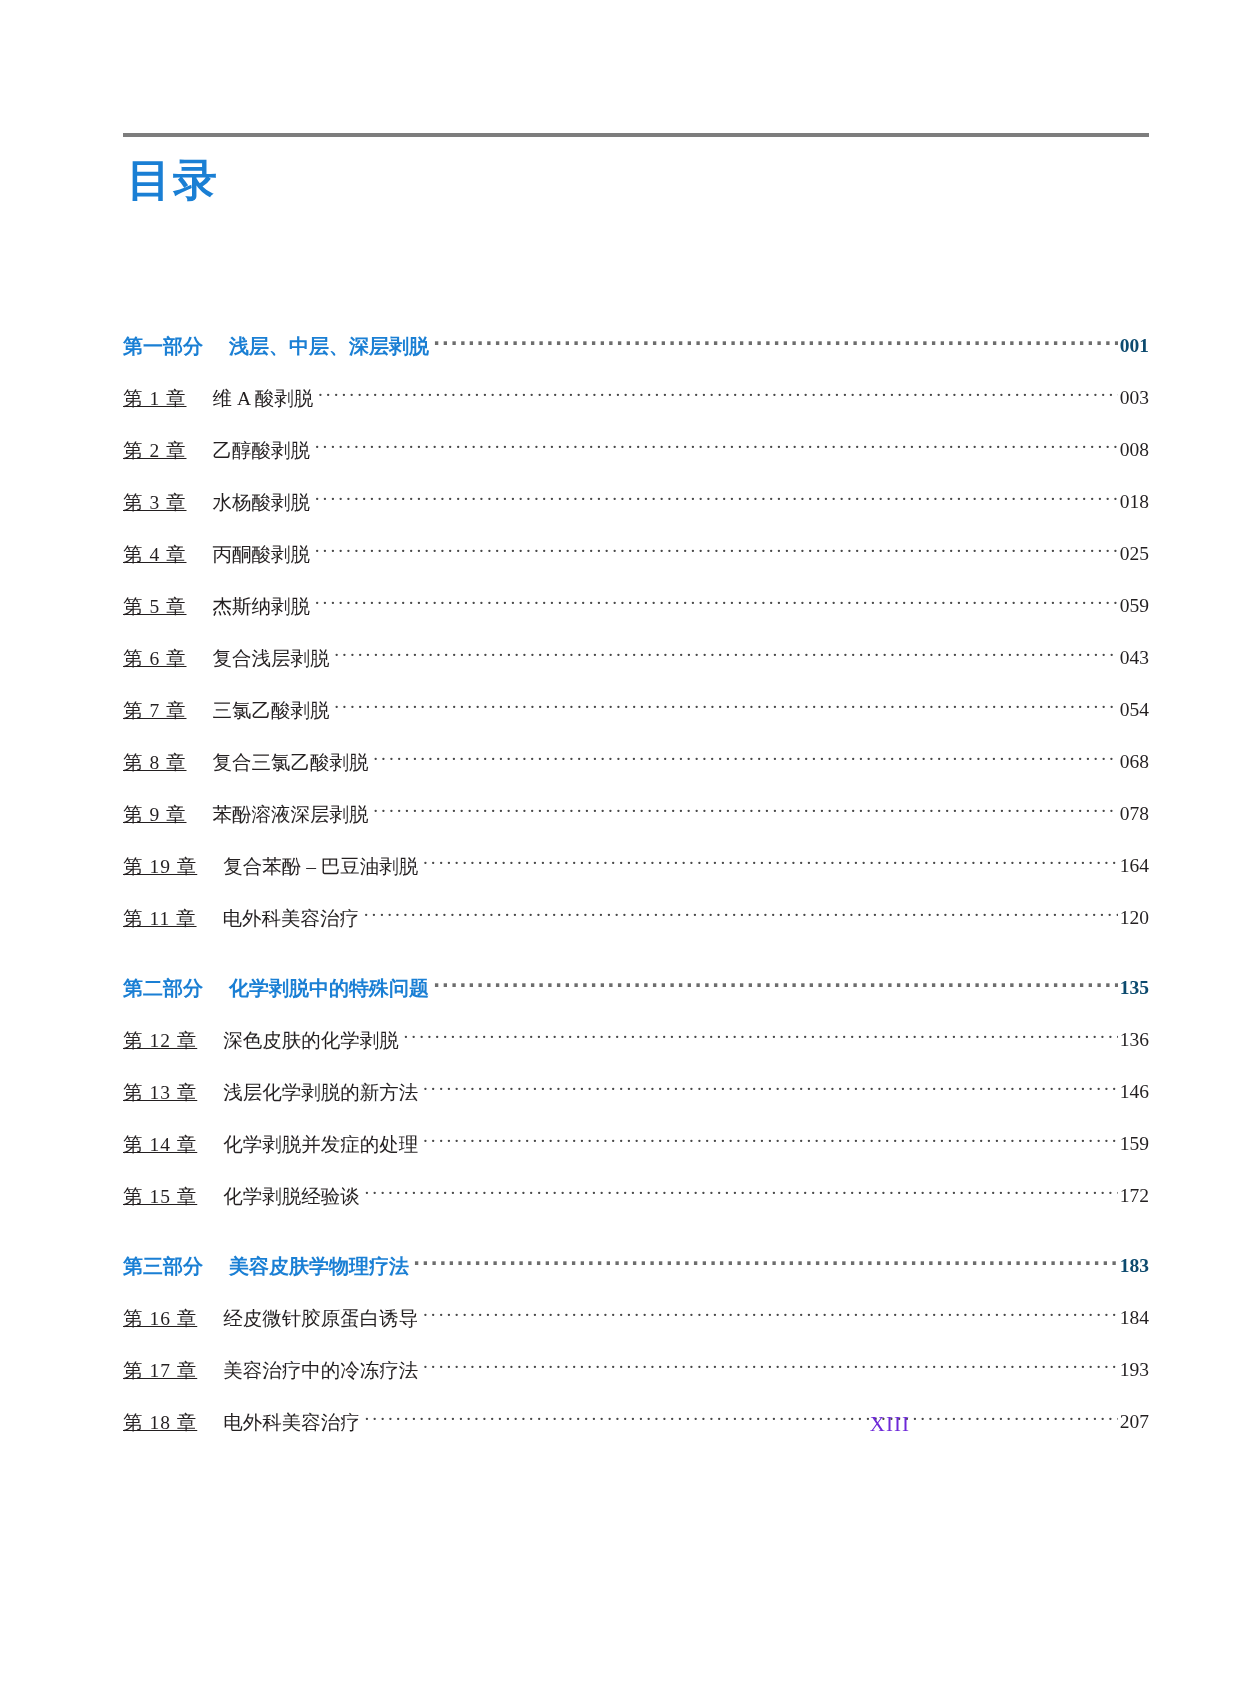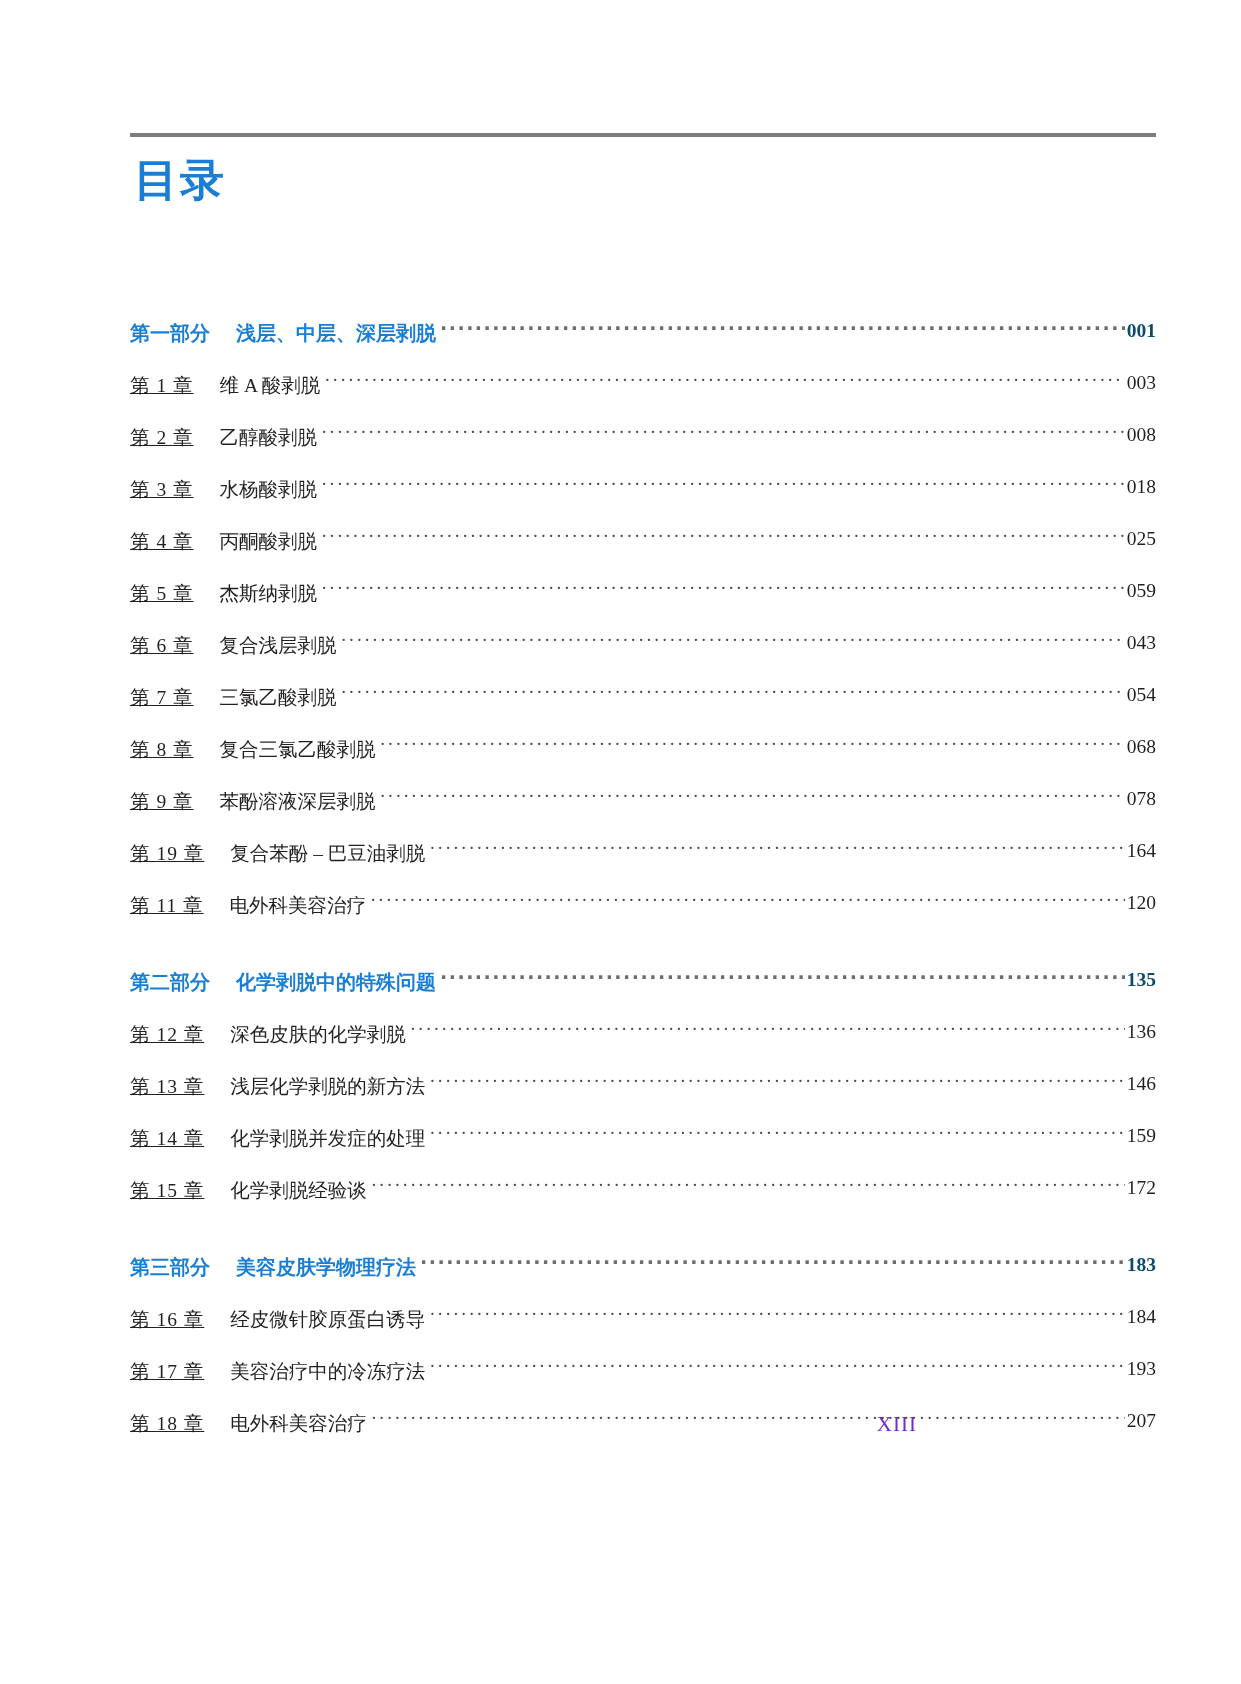--- a/index.html
+++ b/index.html
@@ -9,21 +9,21 @@
   body {
     width: 1241px;
     height: 1684px;
     background: #ffffff;
     font-family: "Liberation Serif", serif;
     position: relative;
     overflow: hidden;
   }
   .page {
     position: absolute;
-    left: 7px; top: 0;
+    left: 0; top: 0;
     width: 1002px;
     height: 1684px;
   }
   .top-rule {
     position: absolute;
     left: 123px;
     top: 133px;
     width: 1026px;
     height: 4px;
     background: #7d7d7d;
@@ -40,21 +40,21 @@
     line-height: 1;
   }
   .toc-list {
     position: absolute;
     left: 123px;
     top: 320px;
     width: 1026px;
   }
   .toc-row {
     display: flex;
-    align-items: flex-start;
+    align-items: center;
     width: 100%;
     height: 52px;
     font-size: 19.5px;
     color: #231f20;
     white-space: nowrap;
   }
   .toc-row .label-wrap {
     display: flex;
     align-items: baseline;
     flex: 0 0 auto;
@@ -99,21 +99,21 @@
   }
   .toc-row.part .chap {
     margin-right: 26px;
   }
   .toc-row.chapter .chap {
     margin-right: 26px;
     letter-spacing: 1px;
     text-decoration: underline;
   }
   .toc-row.part.spaced {
-    margin-top: 25px;
+    margin-top: 18px;
   }
   .folio {
     position: absolute;
     right: 92px;
     top: 1412px;
     font-family: "Liberation Serif", serif;
     font-size: 21px;
     color: #6d28d9;
     letter-spacing: 1px;
     text-align: center;

